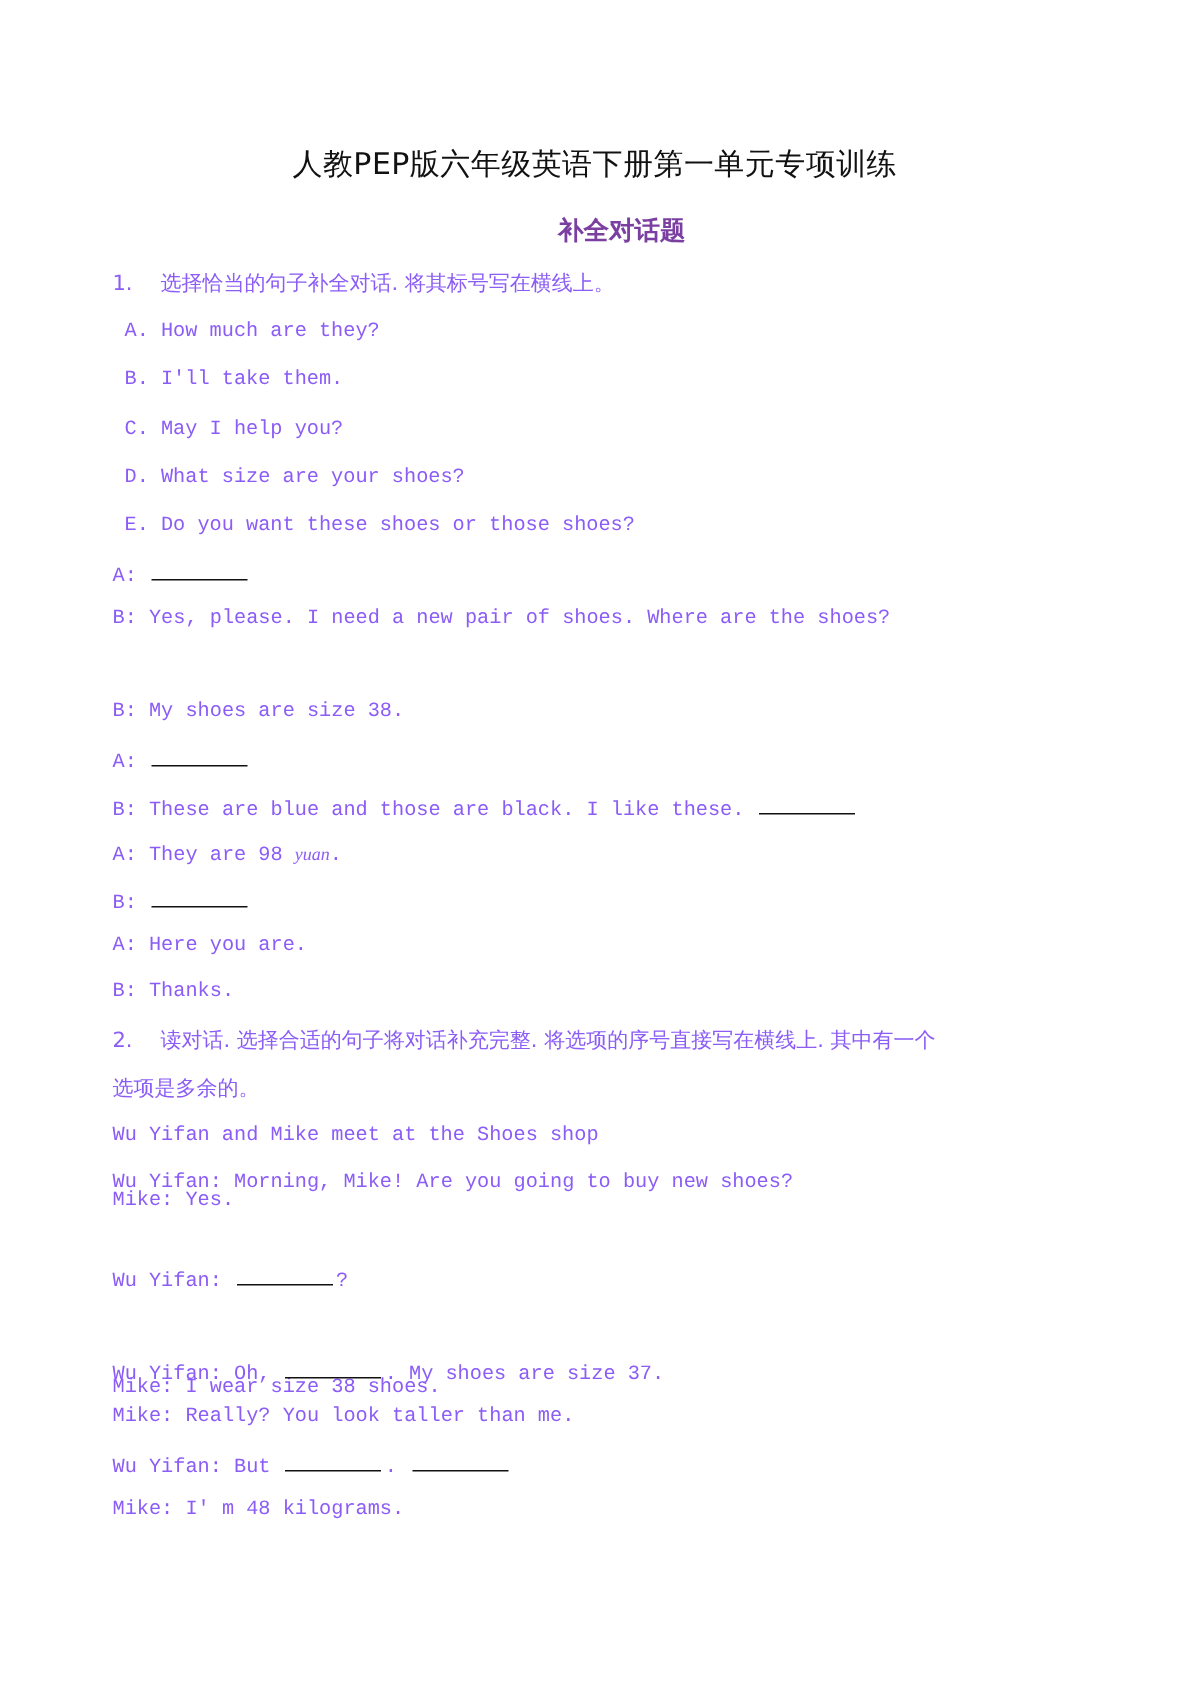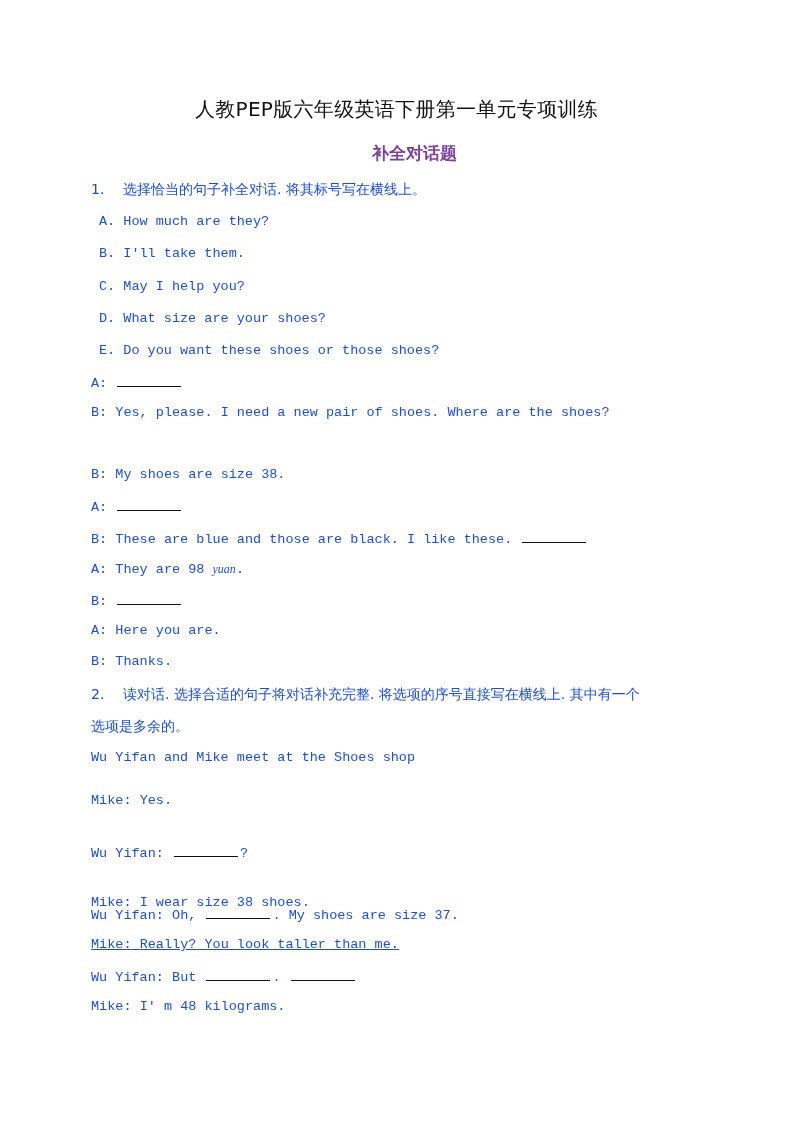--- a/index.html
+++ b/index.html
@@ -40,23 +40,22 @@
       color: #7a3fa0;
       font-weight: bold;
       padding-left: 36px;
     }
     .line {
       position: absolute;
       left: 75px;
       white-space: pre;
       font-family: "Liberation Mono", "DejaVu Sans Mono", monospace;
       font-size: 13.5px;
-      color: #1d4ed8;
+      color: #8b5cf6;
       line-height: 20px;
-      margin-left: 16px;
     }
     .line.cn {
       font-family: "DejaVu Sans", sans-serif;
       font-size: 14px;
     }
     .line.opt {
       left: 83px;
     }
     .blank {
       display: inline-block;
@@ -100,21 +99,22 @@
   <div class="line" style="top:559px;"><span>A:</span> <span>They are 98</span> <span class="ital">yuan</span><span>.</span></div>
   <div class="line" style="top:590px;"><span>B:</span> <span class="blank"></span></div>
   <div class="line" style="top:621px;"><span>A:</span> <span>Here you are.</span></div>
   <div class="line" style="top:652px;"><span>B:</span> <span>Thanks.</span></div>
 
   <div class="line cn" style="top:684px;"><span class="qnum">2.</span><span>读对话. 选择合适的句子将对话补充完整. 将选项的序号直接写在横线上. 其中有一个</span></div>
   <div class="line cn" style="top:716px;">选项是多余的。</div>
 
   <div class="line" style="top:748px;">Wu Yifan and Mike meet at the Shoes shop</div>
 
+  <div class="line" style="top:779px;"><span>Wu Yifan:</span> <span>Morning, Mike! Are you going to buy new shoes?</span></div>
   <div class="line" style="top:791px;"><span>Mike:</span> <span>Yes.</span></div>
   <div class="line" style="top:842px;"><span>Wu Yifan:</span> <span class="blank"></span><span>?</span></div>
-  <div class="line" style="top:893px;"><span>Mike:</span> <span>I wear size 38 shoes.</span></div>
+  <div class="line" style="top:916px;"><span>Mike:</span> <span>I wear size 38 shoes.</span></div>
   <div class="line" style="top:904px;"><span>Wu Yifan:</span> <span>Oh,</span> <span class="blank"></span><span>. My shoes are size 37.</span></div>
-  <div class="line" style="top:935px;text-decoration:underline;"><span>Mike:</span> <span>Really? You look taller than me.</span></div>
+  <div class="line" style="top:935px;"><span>Mike:</span> <span>Really? You look taller than me.</span></div>
   <div class="line" style="top:966px;"><span>Wu Yifan:</span> <span>But</span> <span class="blank"></span><span>.</span> <span class="blank"></span></div>
   <div class="line" style="top:997px;"><span>Mike:</span> <span>I' m 48 kilograms.</span></div>
 
 </div>
 
 </body></html>

